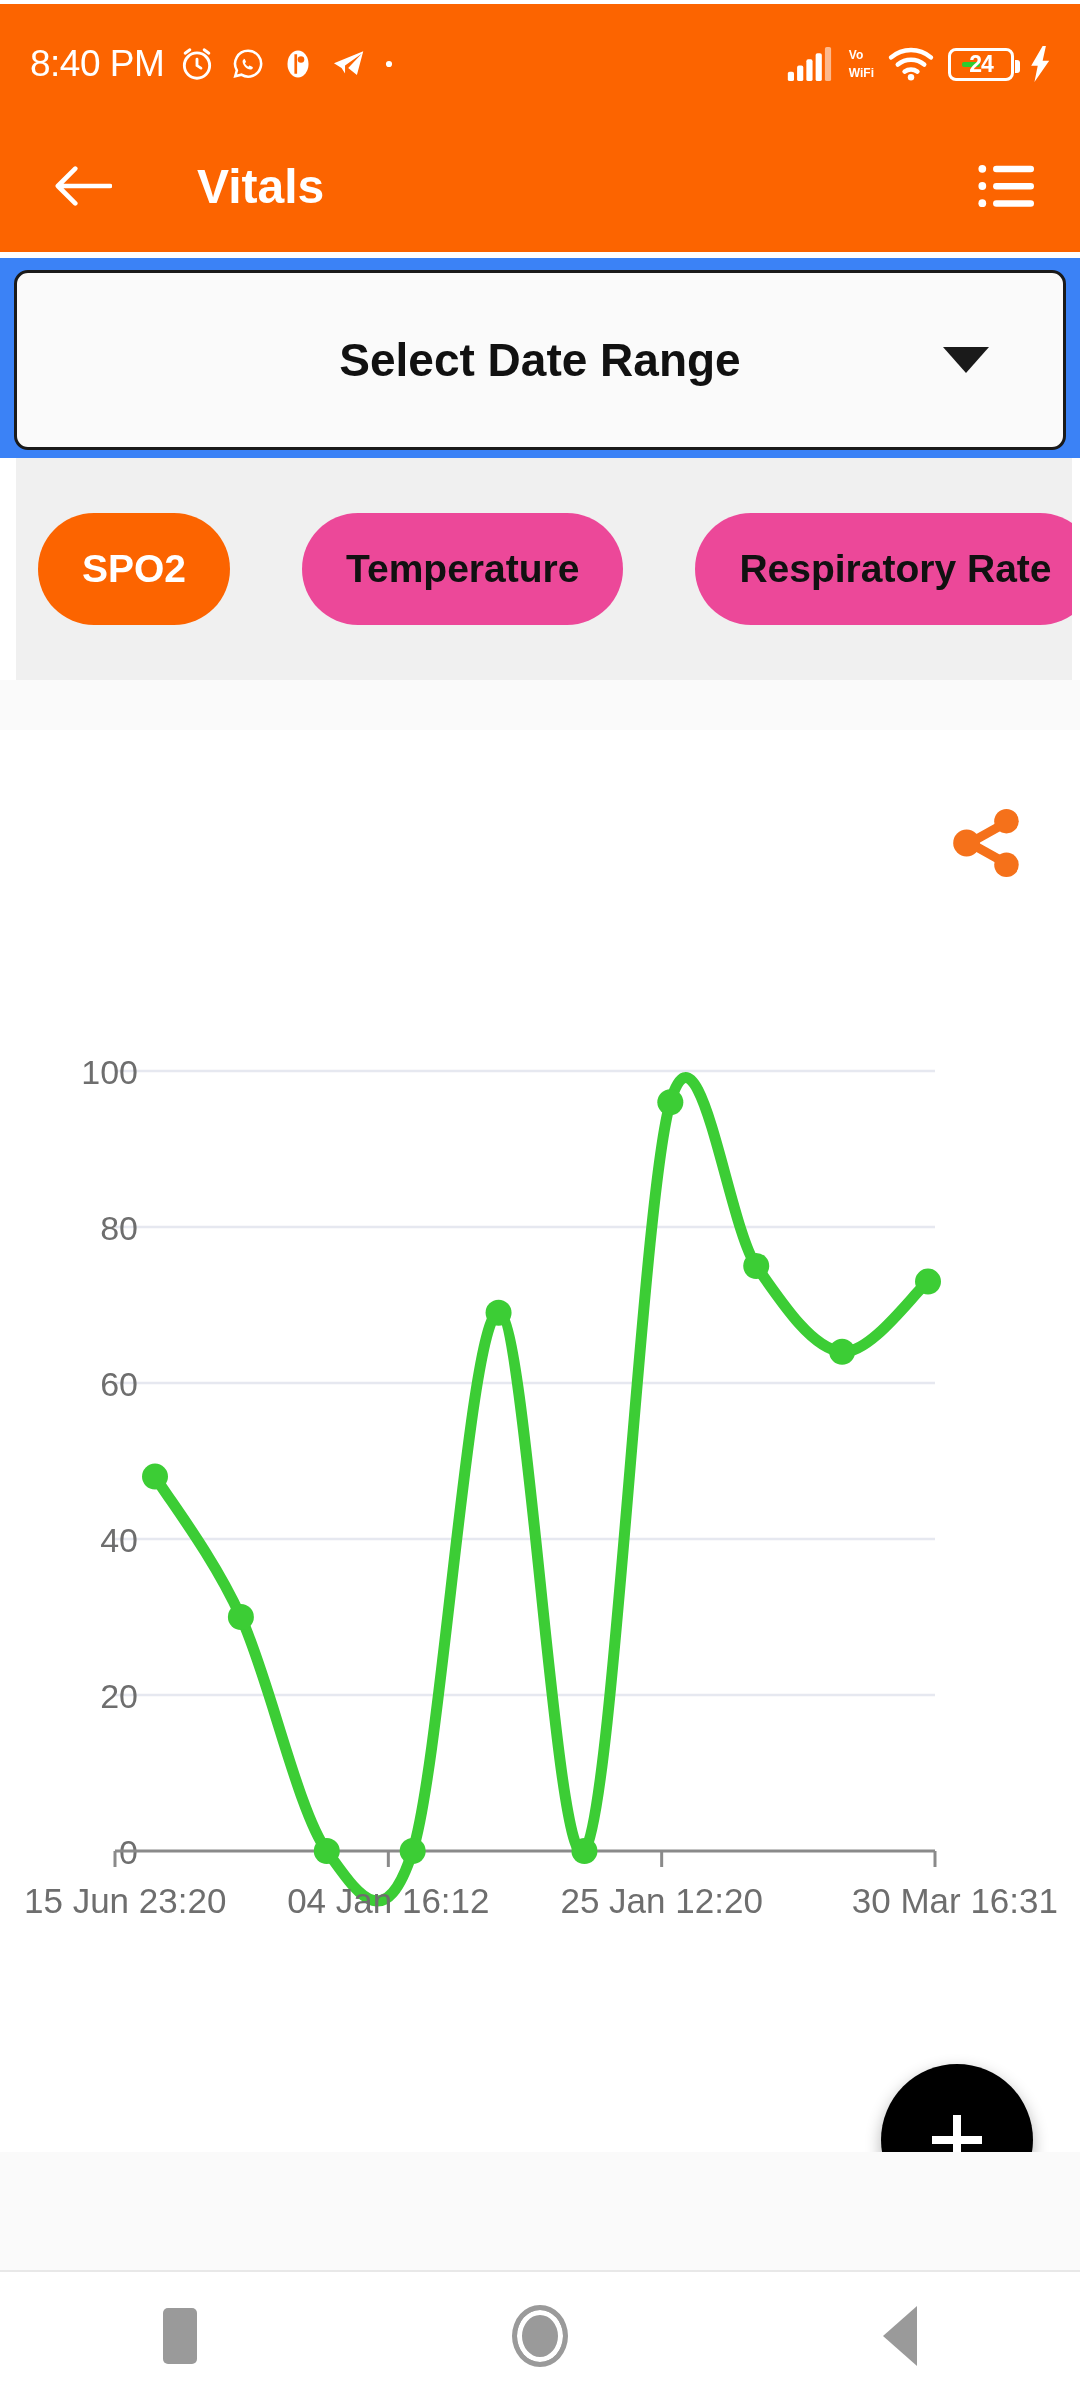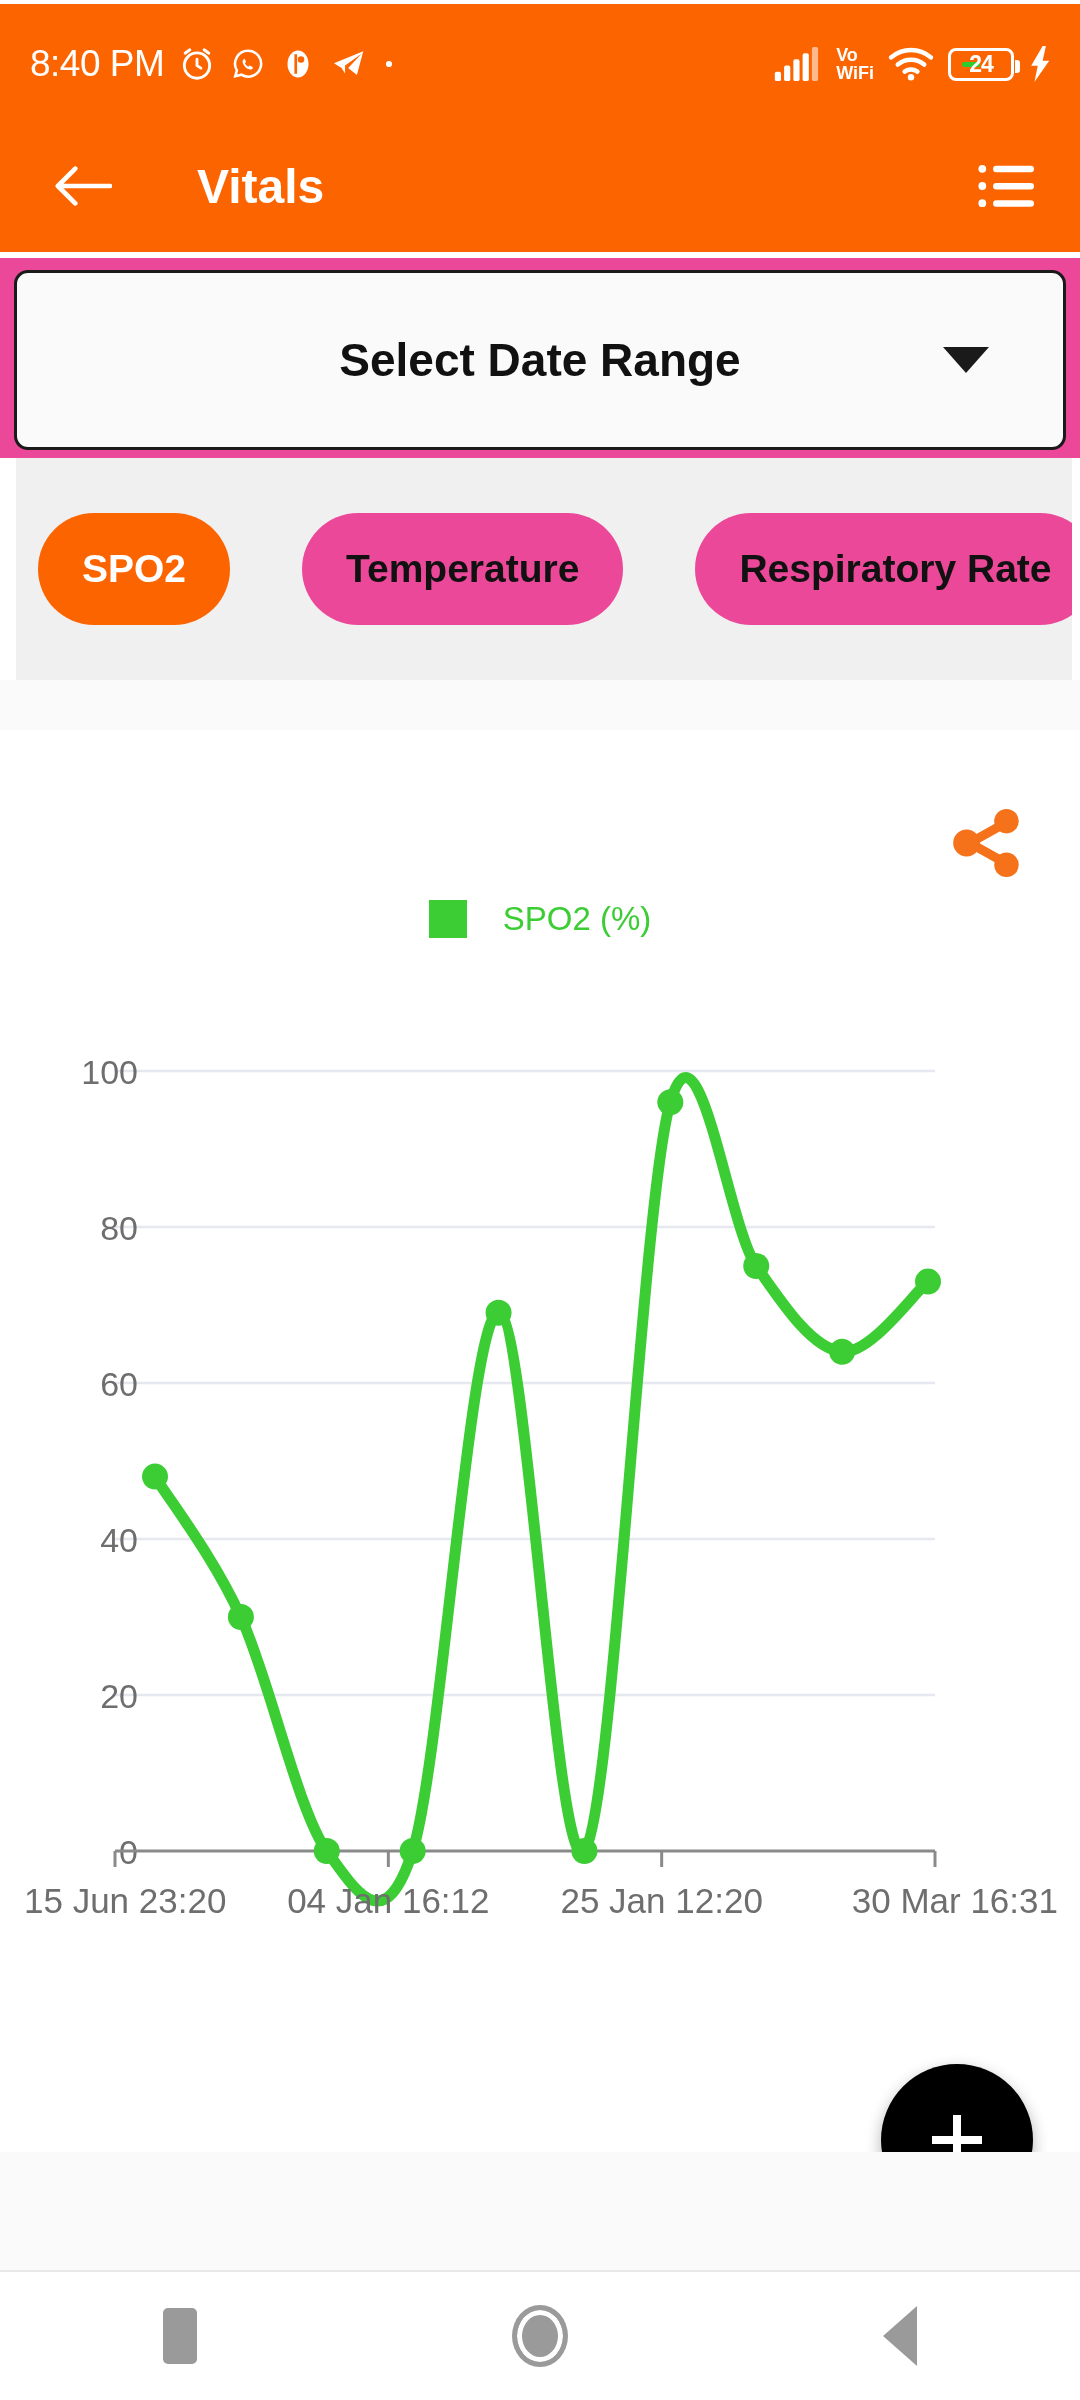--- a/index.html
+++ b/index.html
@@ -16,21 +16,21 @@
     position:absolute; top:4px; left:0; width:1080px; height:120px;
     background:#FC6400;
     display:flex; align-items:center; justify-content:space-between;
     padding:0 26px 0 30px;
   }
   .sb-left { display:flex; align-items:center; gap:14px; }
   .sb-time { color:#ffffff; font-size:37px; font-weight:400; letter-spacing:-0.5px; }
   .sb-right { display:flex; align-items:center; gap:14px; }
   .ico { display:inline-flex; align-items:center; justify-content:center; }
   .vowifi {
-    color:#ffffff; font-size:18px; line-height:18px; font-weight:700;
+    color:#ffffff; font-size:12px; line-height:18px; font-weight:700;
     display:flex; flex-direction:column; align-items:flex-start;
   }
   .vowifi span { display:block; }
   .battery {
     position:relative; width:66px; height:33px;
     border:3px solid #ffffff; border-radius:8px;
     display:flex; align-items:flex-end; padding:11px;
   }
   .battery::after {
     content:""; position:absolute; right:-9px; top:9px;
@@ -46,21 +46,21 @@
   
   .appbar {
     position:absolute; top:120px; left:0; width:1080px; height:132px;
     background:#FC6400; display:flex; align-items:center; padding:0 34px 0 46px;gap:47px;
   }
   .back-btn { width:74px; height:74px; display:flex; align-items:center; justify-content:center; cursor:pointer; }
   .appbar-title { color:#ffffff; font-size:48px; font-weight:700; margin-left:30px; }
   .menu-btn { margin-left:auto; width:80px; height:80px; display:flex; align-items:center; justify-content:center; cursor:pointer; }
 
   
-  .daterange-wrap { position:absolute; top:258px; left:0; width:1080px; height:200px; background:#ec4899; padding:12px 14px 0 14px; }
+  .daterange-wrap { position:absolute; top:258px; left:0; width:1080px; height:200px; background:#3b82f6; padding:12px 14px 0 14px; }
   .daterange {
     position:relative; width:1052px; height:180px;
     border:3px solid #1a1a1a; border-radius:14px; background:#FAFAFA;
     display:flex; align-items:center; justify-content:center; cursor:pointer;
   }
   .daterange-label { font-size:46px; font-weight:700; color:#111111; }
   .daterange-caret {
     position:absolute; right:74px; top:50%; transform:translateY(-50%);
     width:0; height:0; border-left:23px solid transparent; border-right:23px solid transparent;
     border-top:26px solid #1a1a1a;
@@ -232,24 +232,20 @@
     <span class="ico">
       <svg width="92" height="92" viewBox="0 0 24 24">
         <path d="M8 12 L17 7 M8 12 L17 17" stroke="#F5711A" stroke-width="2.4" stroke-linecap="round"></path>
         <circle cx="7.2" cy="12" r="3.5" fill="#F5711A"></circle>
         <circle cx="17.6" cy="6.3" r="3.2" fill="#F5711A"></circle>
         <circle cx="17.6" cy="17.7" r="3.2" fill="#F5711A"></circle>
       </svg>
     </span>
   </div>
 
-  <div class="legend">
-    <span class="legend-swatch"></span>
-    <span class="legend-label">SPO2 (%)</span>
-  </div>
 
   <svg class="plot" viewBox="0 0 1080 2400" xmlns="http://www.w3.org/2000/svg">
     <g id="grid-group">
         <line x1="115" y1="1695" x2="935" y2="1695" stroke="#E6E8F0" stroke-width="2.5"></line>
         <line x1="115" y1="1539" x2="935" y2="1539" stroke="#E6E8F0" stroke-width="2.5"></line>
         <line x1="115" y1="1383" x2="935" y2="1383" stroke="#E6E8F0" stroke-width="2.5"></line>
         <line x1="115" y1="1227" x2="935" y2="1227" stroke="#E6E8F0" stroke-width="2.5"></line>
         <line x1="115" y1="1071" x2="935" y2="1071" stroke="#E6E8F0" stroke-width="2.5"></line>
       </g>
     <g id="ylab-group">

